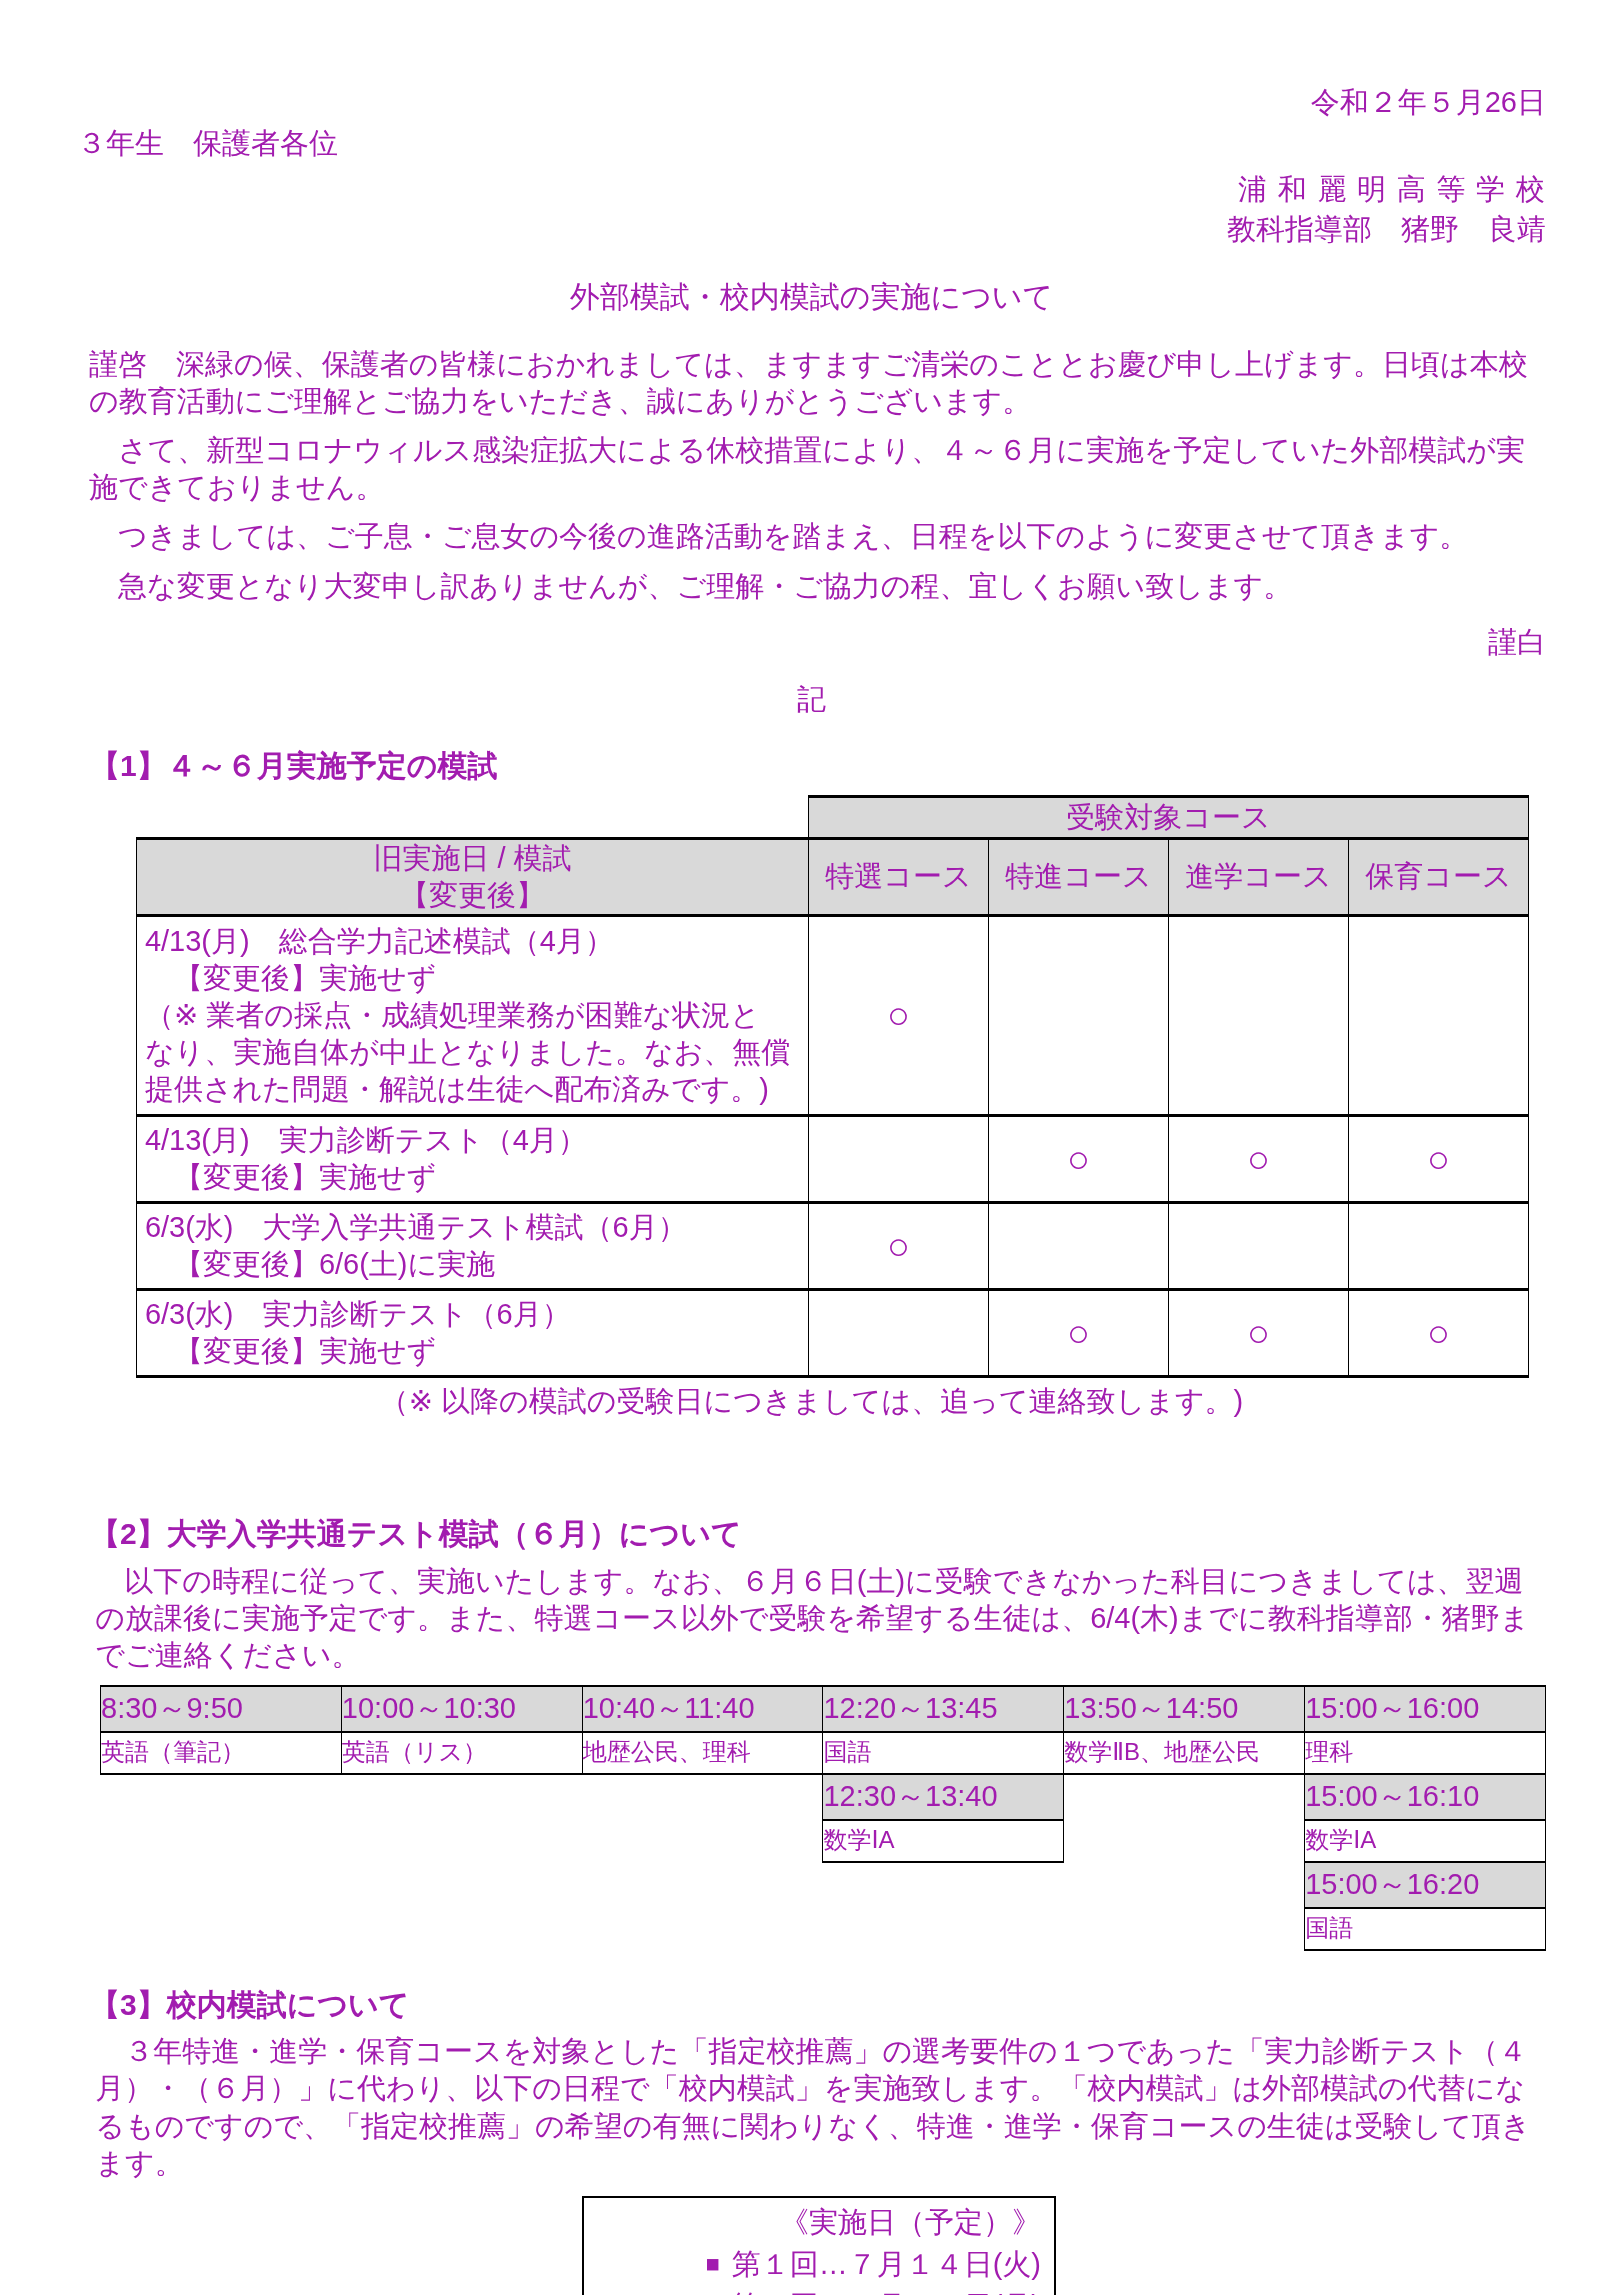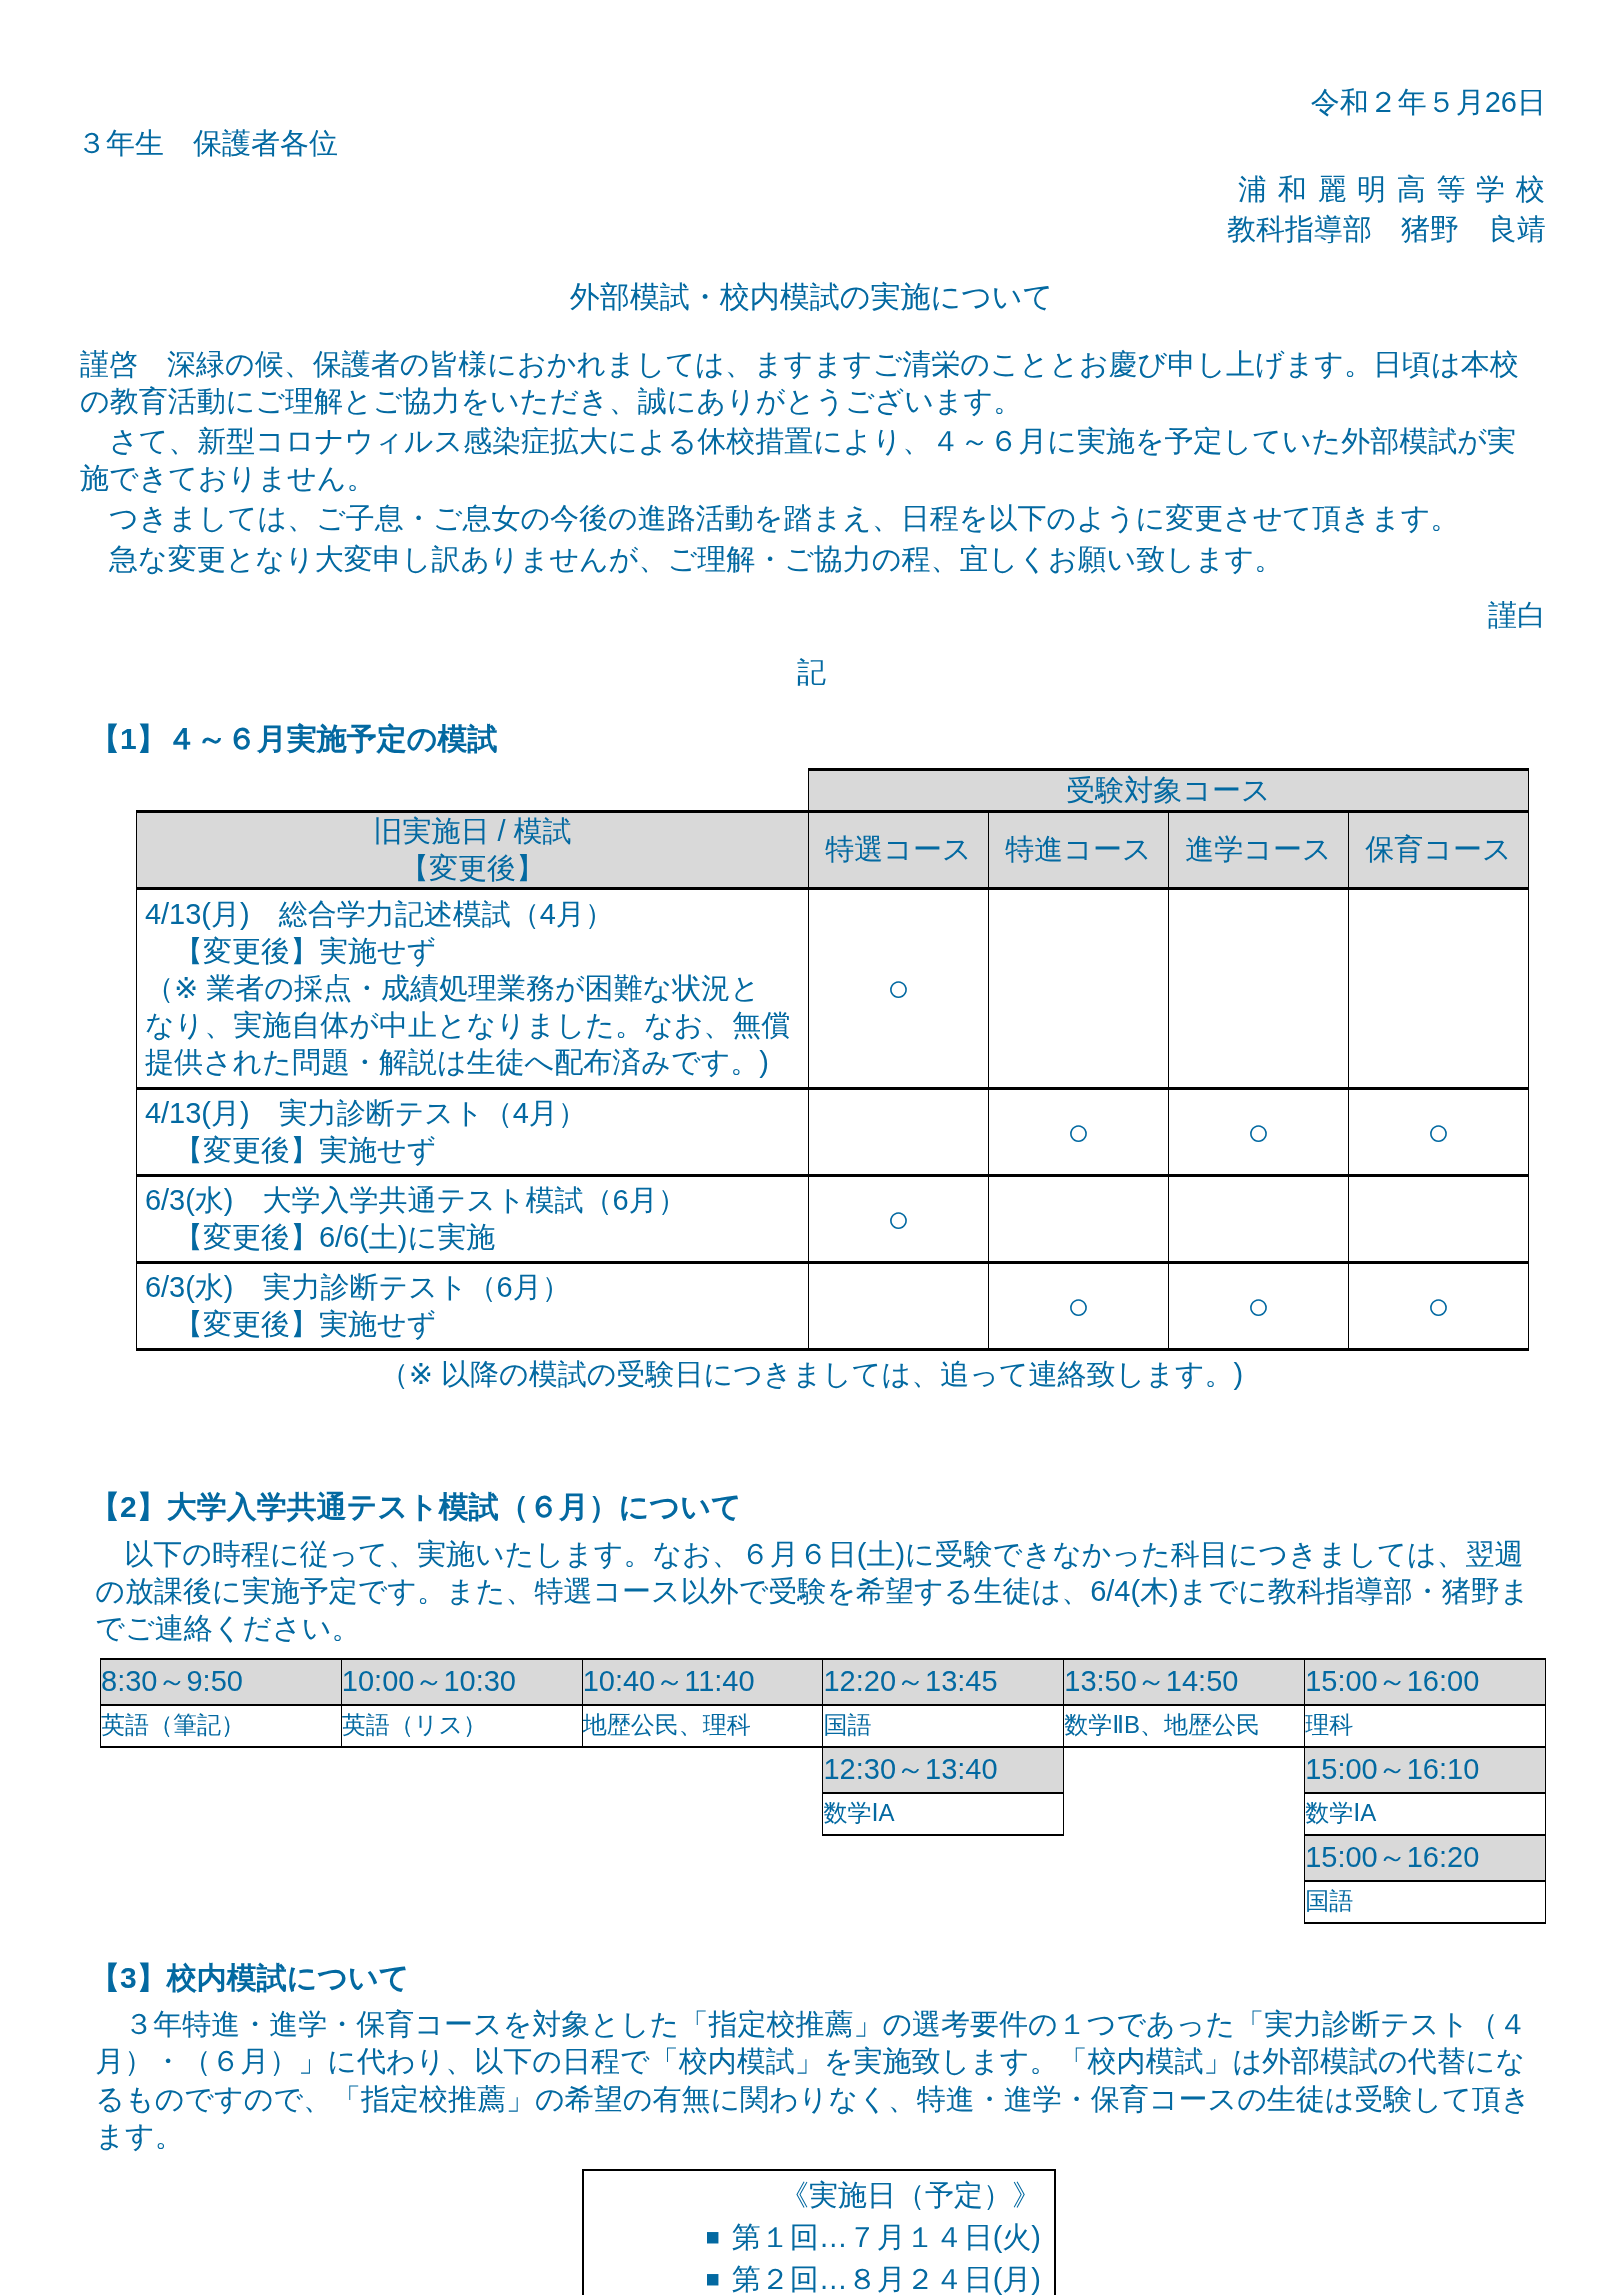--- a/index.html
+++ b/index.html
@@ -3,37 +3,37 @@
 <meta charset="utf-8">
 <style>
   * { margin: 0; padding: 0; box-sizing: border-box; }
   html, body { background: #888; }
   .page {
     position: relative;
     width: 1623px;
     height: 2295px;
     margin: 0 auto;
     background: #ffffff;
-    color: #0369a1;
+    color: #a21caf;
     font-family: "Liberation Sans", "DejaVu Sans", sans-serif;
     font-size: 29px;
     line-height: 1.28;
     padding: 73px 77px 0 77px;
     overflow: hidden;
   }
   .right  { text-align: right; }
   .center { text-align: center; }
 
   .date-line    { margin-top: 10.5px; }
   .addressee    { margin-top: 3.9px; }
   .school-line  { margin-top: 9.2px; letter-spacing: 1.3px; }
   .sender-line  { margin-top: 2.6px; }
   .doc-title    { margin-top: 30px; font-size: 30px; }
   .intro        { margin-top: 30px; }
-  .intro p      { margin: 3px; }
+  .intro p      { margin: 12px; }
   .closing-line { margin-top: 19.6px; }
   .record-line  { margin-top: 19.6px; margin-bottom: 29px; }
 
   h2.sec-heading { font-size: 30px; font-weight: bold; margin: 0 0 9.2px 13px; }
 
   
   table.t1 { border-collapse: collapse; margin-left: 59px; table-layout: fixed; }
   table.t1 td { border: 1.3px solid #000; border-top-width: 3.3px; border-bottom-width: 3.3px; }
   table.t1 td.blank { border: none; }
   .gray { background: #d9d9d9; }

